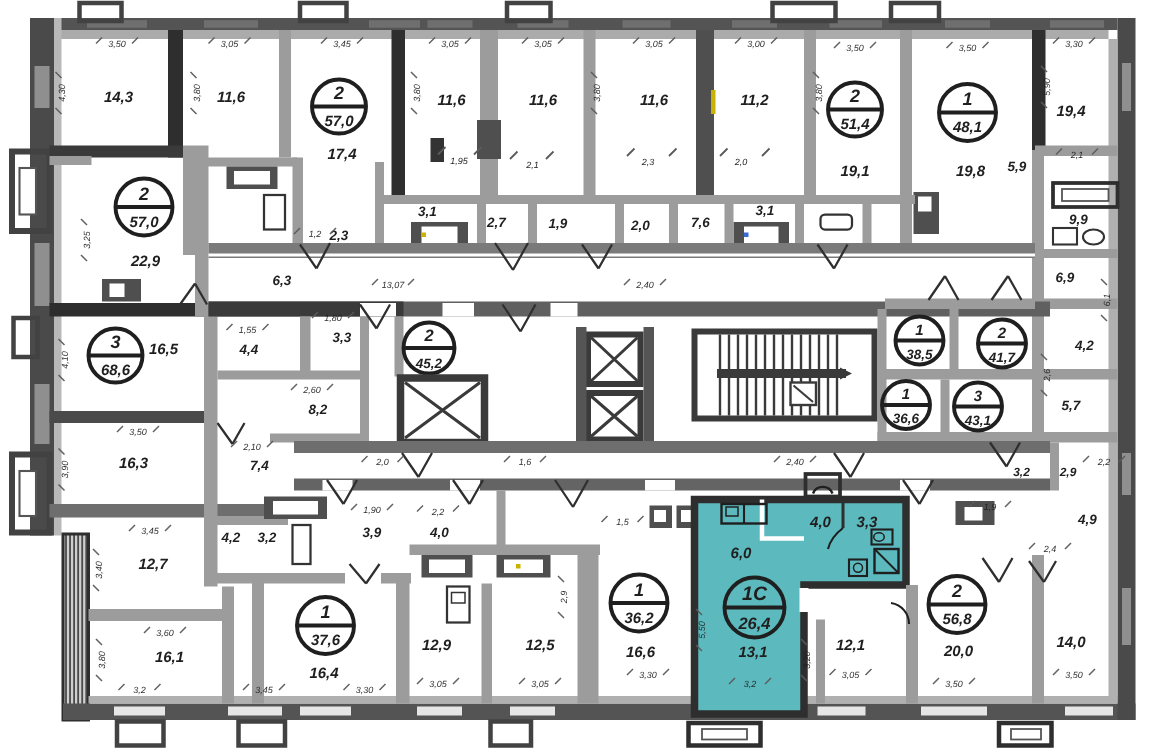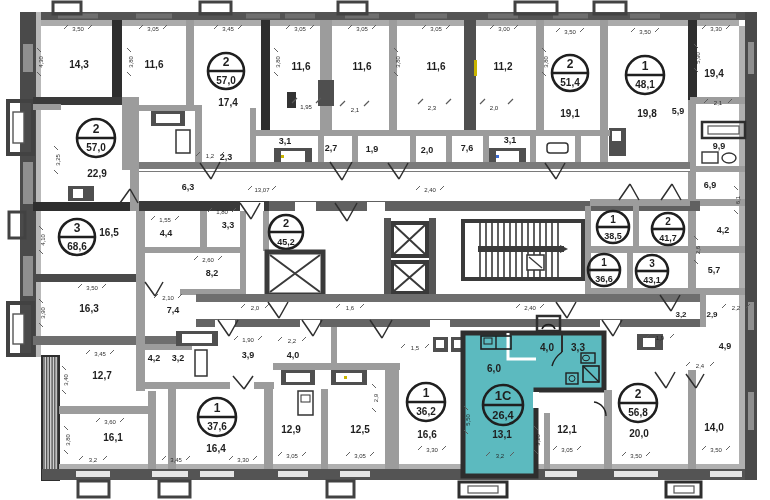--- a/index.html
+++ b/index.html
@@ -1,16 +1,16 @@
 <!DOCTYPE html>
 <html><head>
 <meta charset="utf-8">
 <style>
   html,body{margin:0;padding:0;background:#ffffff;}
-  #plan{width:770px;height:500px;position:relative;font-family:"Liberation Sans", sans-serif;}
+  #plan{width:770px;height:500px;position:relative;font-family:"Liberation Sans", sans-serif;font-style:italic;}
   svg text{font-family:"Liberation Sans", sans-serif;fill:#1f1f1f;}
 </style>
 </head>
 <body>
 <div id="plan">
 <svg width="770" height="500" viewBox="0 0 770 500">
 
 <rect x="0" y="0" width="770" height="500" fill="#ffffff"></rect>
 
 <rect x="22" y="12" width="723" height="8" fill="#545454"></rect>

